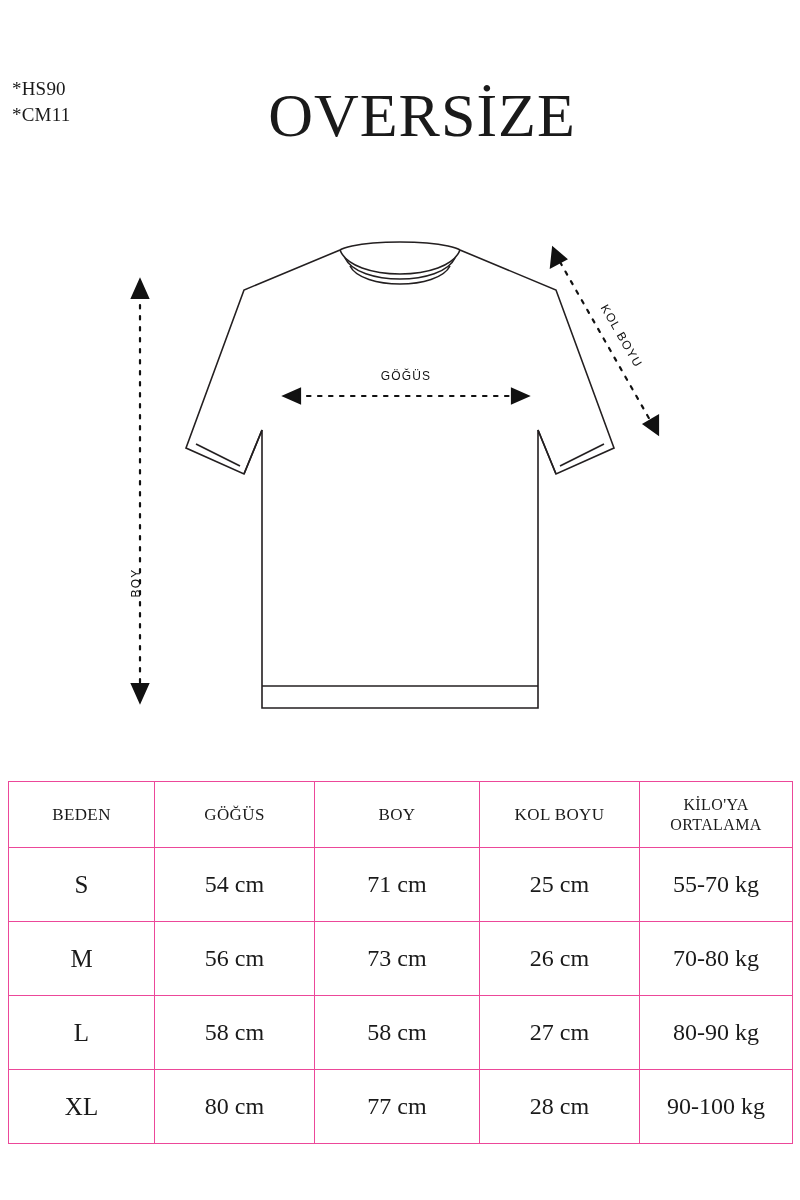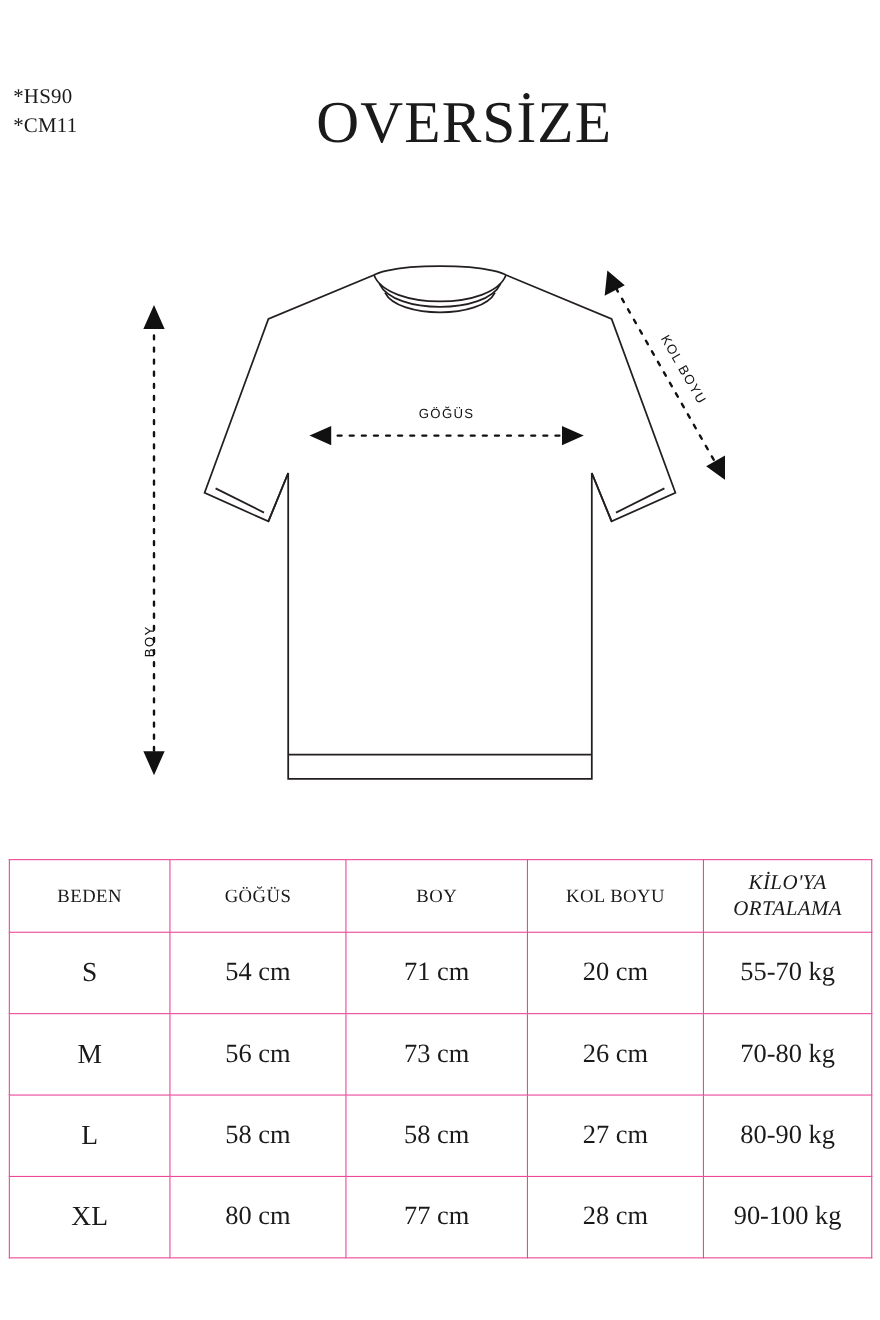--- a/index.html
+++ b/index.html
@@ -29,21 +29,21 @@
     line-height: 1.35;
     font-family: "Liberation Serif", serif;
     letter-spacing: .2px;
   }
   .title {
     position: absolute;
     left: 0;
     right: 0;
     top: 32px;
     text-align: center;
-    font-size: 54px;
+    font-size: 62px;
     letter-spacing: 1px;
     font-family: "Liberation Serif", serif;
     font-weight: 400;
     padding-left: 44px;
   }
 
   
   .diagram {
     position: absolute;
     left: 0;
@@ -70,23 +70,22 @@
     text-align: center;
     font-weight: 400;
     font-family: "Liberation Serif", serif;
   }
   table.size-table thead th {
     height: 66px;
     font-size: 17px;
     letter-spacing: .4px;
   }
   table.size-table thead th.two-line {
-    font-size: 19px;
+    font-size: 16px;
     line-height: 1.25;
-    font-style: italic;
   }
   table.size-table tbody td {
     height: 74px;
     font-size: 24px;
   }
   table.size-table tbody td.beden {
     font-size: 25px;
   }
   col.c1 { width: 146px; }
   col.c2 { width: 160px; }
@@ -196,21 +195,21 @@
             <div>KİLO'YA</div>
             <div>ORTALAMA</div>
           </th>
         </tr>
       </thead>
       <tbody>
         <tr>
           <td class="beden">S</td>
           <td>54 cm</td>
           <td>71 cm</td>
-          <td>20  cm</td>
+          <td>25  cm</td>
           <td>55-70 kg</td>
         </tr>
         <tr>
           <td class="beden">M</td>
           <td>56 cm</td>
           <td>73 cm</td>
           <td>26 cm</td>
           <td>70-80 kg</td>
         </tr>
         <tr>

